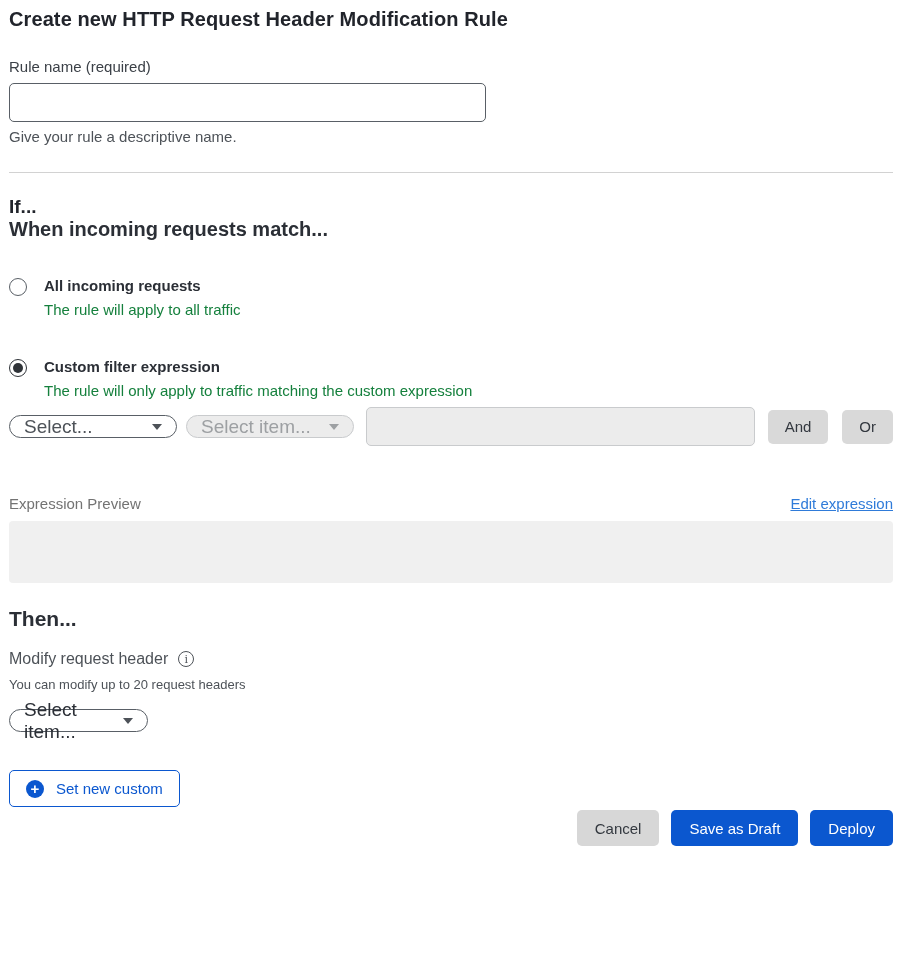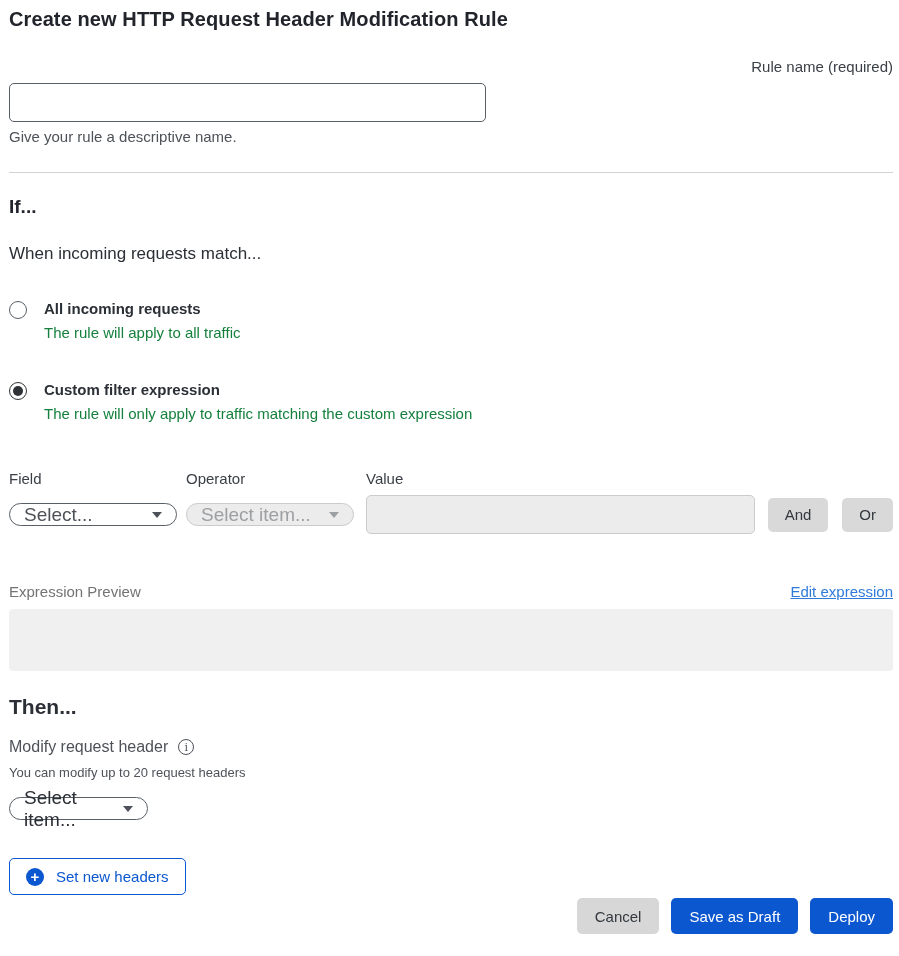--- a/index.html
+++ b/index.html
@@ -18,21 +18,20 @@
     font-weight: 700;
     color: #21242b;
     letter-spacing: 0.1px;
   }
 
   .field-label {
     display: block;
     font-size: 15px;
     color: #3b4047;
     margin-top: 27px;
-    text-align: right;
   }
 
   .rule-name-input {
     display: block;
     margin-top: 8px;
     width: 477px;
     height: 39px;
     border: 1px solid #595f66;
     border-radius: 5px;
     padding: 0 12px;
@@ -56,24 +55,23 @@
   }
 
   h2.section-heading {
     font-size: 19px;
     font-weight: 700;
     color: #21242b;
     margin-top: 23px;
   }
 
   h3.sub-heading {
-    font-size: 17px;
-    font-weight: 400;
+    font-size: 20px;
+    font-weight: 700;
     color: #2b2f36;
-    margin-top: 26px;
   }
 
   .radio-row {
     display: flex;
     align-items: flex-start;
     margin-top: 36px;
     cursor: pointer;
   }
   .radio-row + .radio-row { margin-top: 40px; }
   .radio-circle {
@@ -300,25 +298,20 @@
   </div>
 
   <div class="radio-row">
     <span class="radio-circle checked"></span>
     <div class="radio-texts">
       <div class="radio-label">Custom filter expression</div>
       <div class="radio-desc">The rule will only apply to traffic matching the custom expression</div>
     </div>
   </div>
 
-  <div class="builder-labels">
-    <div class="lbl-field">Field</div>
-    <div class="lbl-operator">Operator</div>
-    <div class="lbl-value">Value</div>
-  </div>
 
   <div class="builder-row">
     <div class="select-box field-select">
       <span>Select...</span>
       <span class="caret"></span>
     </div>
     <div class="select-box operator-select">
       <span>Select item...</span>
       <span class="caret"></span>
     </div>
@@ -341,21 +334,21 @@
   </div>
   <div class="action-help">You can modify up to 20 request headers</div>
 
   <div class="select-box item-select">
     <span>Select item...</span>
     <span class="caret"></span>
   </div>
 
   <button class="set-header-btn">
     <span class="plus-icon">+</span>
-    <span>Set new headers</span>
+    <span>Set new custom</span>
   </button>
 
   <div class="footer-actions">
     <button class="btn btn-cancel">Cancel</button>
     <button class="btn btn-primary">Save as Draft</button>
     <button class="btn btn-primary">Deploy</button>
   </div>
 
 </div>
 

